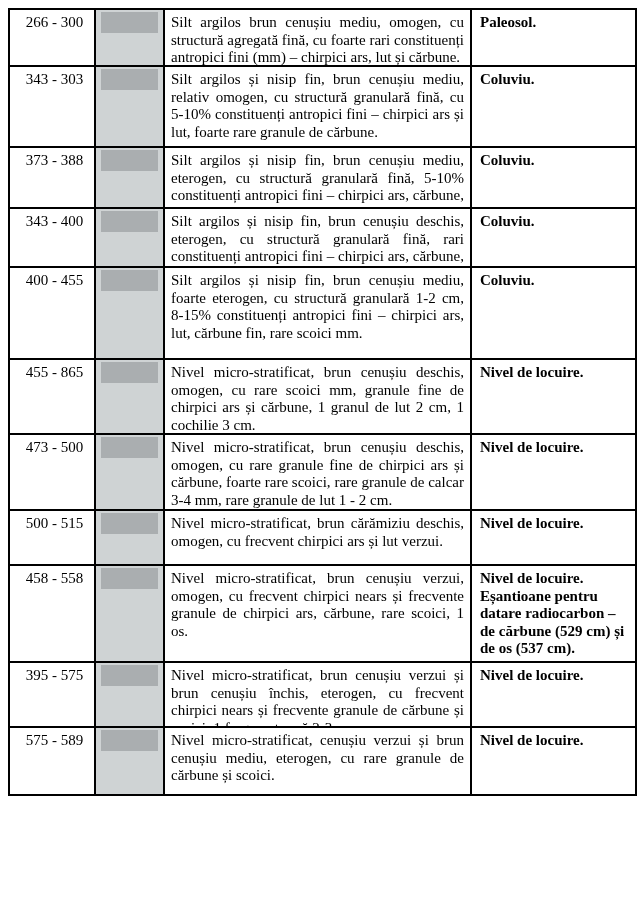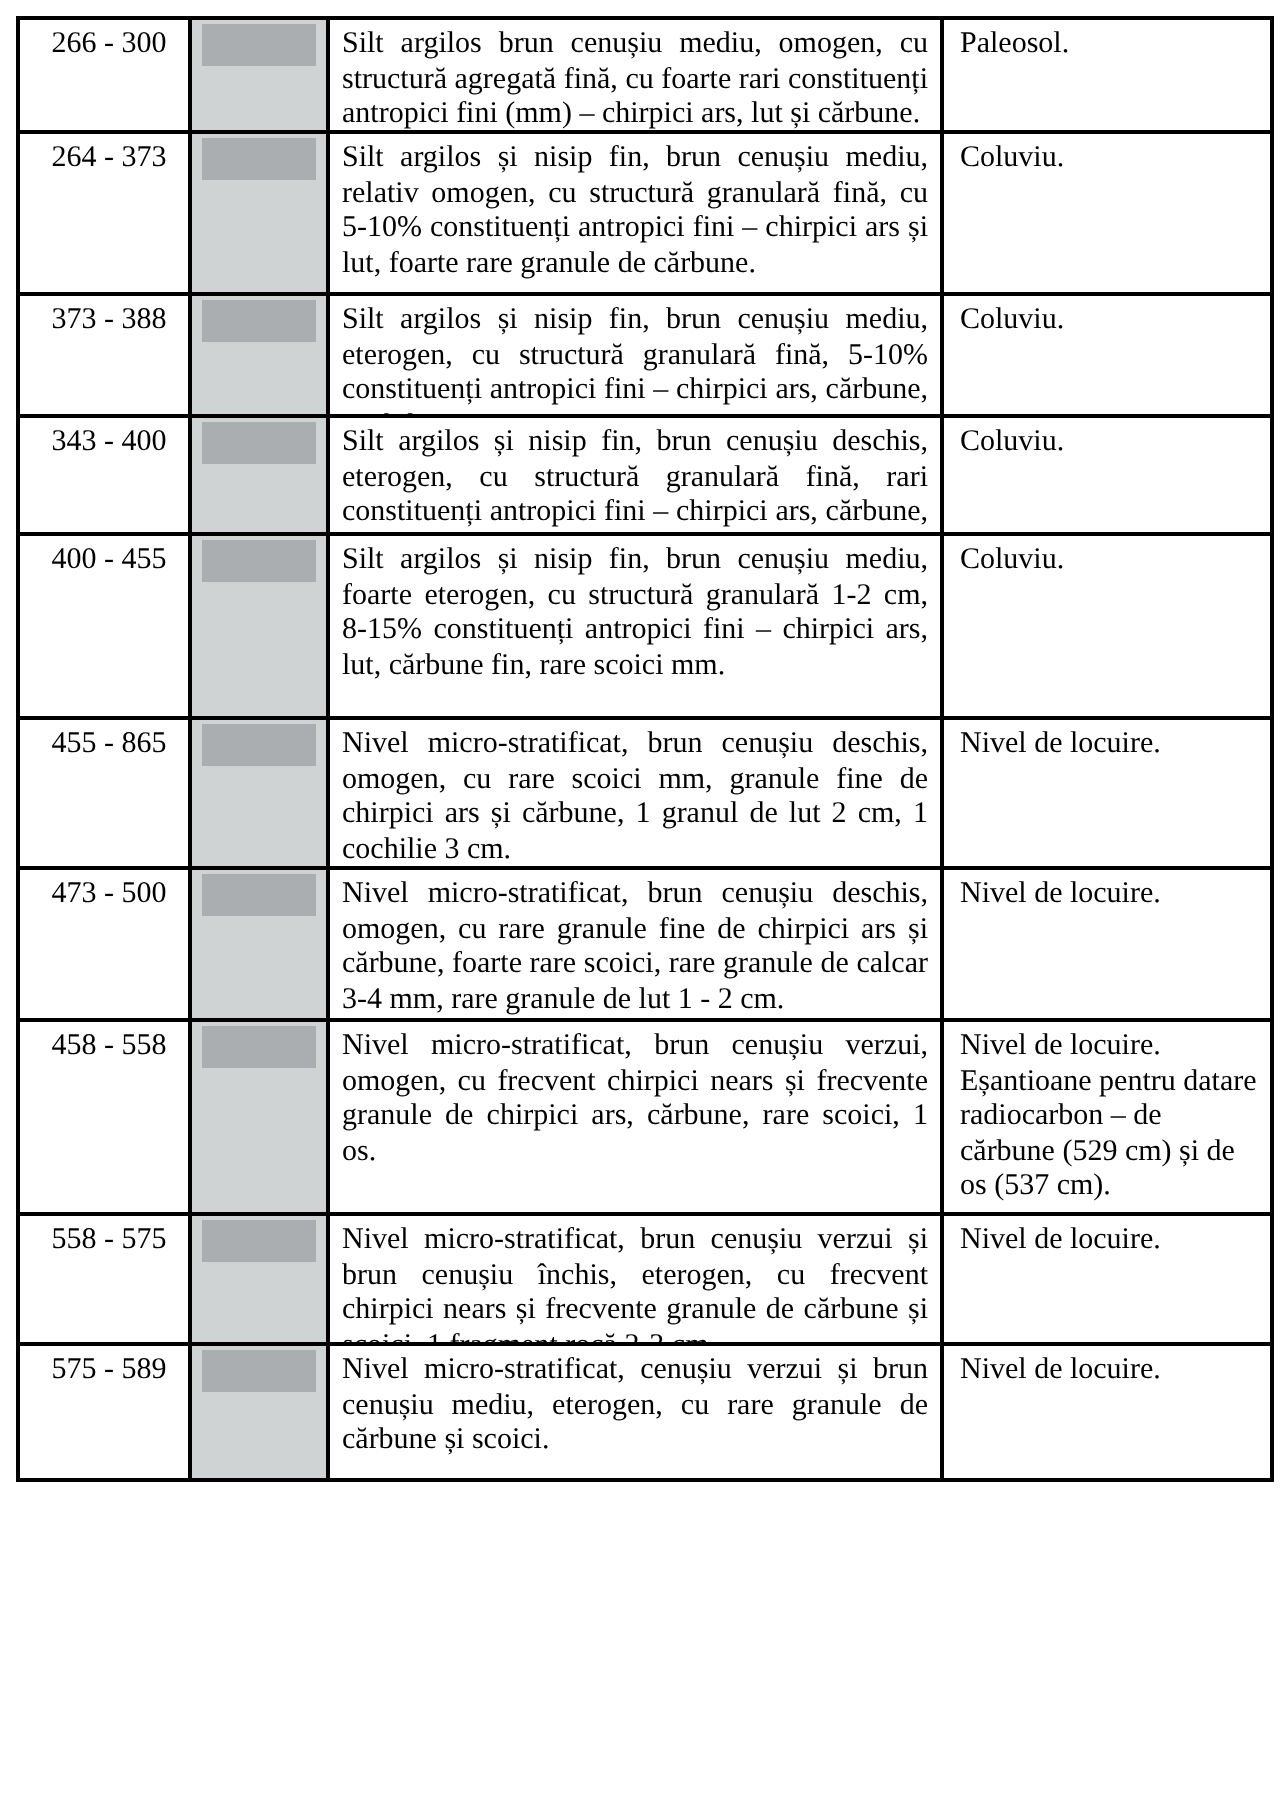--- a/index.html
+++ b/index.html
@@ -12,21 +12,21 @@
     width:627px;margin:8px 0 0 8px;
   }
   table.strat td{
     border:2px solid #000;
     vertical-align:top;
     padding:0;
     overflow:hidden;
   }
   .c-depth .cellpad{padding:4px 4px 0 9px;text-align:center;}
   .c-desc  .cellpad{padding:4px 6px 0 6px;text-align:justify;}
-  .c-interp .cellpad{padding:4px 4px 0 8px;white-space:pre-line;}
+  .c-interp .cellpad{padding:4px 4px 0 8px;white-space:pre-line;font-weight:bold;}
   .cellpad{
     font-size:15px;line-height:17.5px;overflow:hidden;
   }
   td.c-swatch{background:#cfd3d4;}
   .swatch{
     width:57px;height:21px;margin:2px auto 0 auto;background:#aaaeb0;
   }
 </style>
 </head>
 <body>
@@ -51,21 +51,21 @@
           <div class="cellpad" style="height:51px">Silt argilos brun cenușiu mediu, omogen, cu structură agregată fină, cu foarte rari constituenți antropici fini (mm) – chirpici ars, lut și cărbune.</div>
         </td>
       <td class="c-interp">
           <div class="cellpad" style="height:51px">Paleosol.</div>
         </td>
     </tr>
 
 
     <tr style="height:80px">
       <td class="c-depth">
-          <div class="cellpad" style="height:75px">264 - 373</div>
+          <div class="cellpad" style="height:75px">343 - 303</div>
         </td>
       <td class="c-swatch">
           <div class="swatch"></div>
         </td>
       <td class="c-desc">
           <div class="cellpad" style="height:75px">Silt argilos și nisip fin, brun cenușiu mediu, relativ omogen, cu structură granulară fină, cu 5-10% constituenți antropici fini – chirpici ars și lut, foarte rare granule de cărbune.</div>
         </td>
       <td class="c-interp">
           <div class="cellpad" style="height:75px">Coluviu.</div>
         </td>
@@ -139,41 +139,55 @@
           <div class="swatch"></div>
         </td>
       <td class="c-desc">
           <div class="cellpad" style="height:70px">Nivel micro-stratificat, brun cenușiu deschis, omogen, cu rare granule fine de chirpici ars și cărbune, foarte rare scoici, rare granule de calcar 3-4 mm, rare granule de lut 1 - 2 cm.</div>
         </td>
       <td class="c-interp">
           <div class="cellpad" style="height:69px">Nivel de locuire.</div>
         </td>
     </tr>
 
+    <tr style="height:54px">
+      <td class="c-depth">
+          <div class="cellpad" style="height:49px">500 - 515</div>
+        </td>
+      <td class="c-swatch">
+          <div class="swatch"></div>
+        </td>
+      <td class="c-desc">
+          <div class="cellpad" style="height:49px">Nivel micro-stratificat, brun cărămiziu deschis, omogen, cu frecvent chirpici ars și lut verzui.</div>
+        </td>
+      <td class="c-interp">
+          <div class="cellpad" style="height:49px">Nivel de locuire.</div>
+        </td>
+    </tr>
 
 
     <tr style="height:96px">
       <td class="c-depth">
           <div class="cellpad" style="height:91px">458 - 558</div>
         </td>
       <td class="c-swatch">
           <div class="swatch"></div>
         </td>
       <td class="c-desc">
           <div class="cellpad" style="height:91px">Nivel micro-stratificat, brun cenușiu verzui, omogen, cu frecvent chirpici nears și frecvente granule de chirpici ars, cărbune, rare scoici, 1 os.</div>
         </td>
       <td class="c-interp">
           <div class="cellpad" style="height:91px">Nivel de locuire.
 Eșantioane pentru datare radiocarbon – de cărbune (529 cm) și de os (537 cm).</div>
         </td>
     </tr>
 
     <tr style="height:62px">
       <td class="c-depth">
-          <div class="cellpad" style="height:57px">558 - 575</div>
+          <div class="cellpad" style="height:57px">395 - 575</div>
         </td>
       <td class="c-swatch">
           <div class="swatch"></div>
         </td>
       <td class="c-desc">
           <div class="cellpad" style="height:59px">Nivel micro-stratificat, brun cenușiu verzui și brun cenușiu închis, eterogen, cu frecvent chirpici nears și frecvente granule de cărbune și scoici, 1 fragment rocă 2-3 cm.</div>
         </td>
       <td class="c-interp">
           <div class="cellpad" style="height:57px">Nivel de locuire.</div>
         </td>

